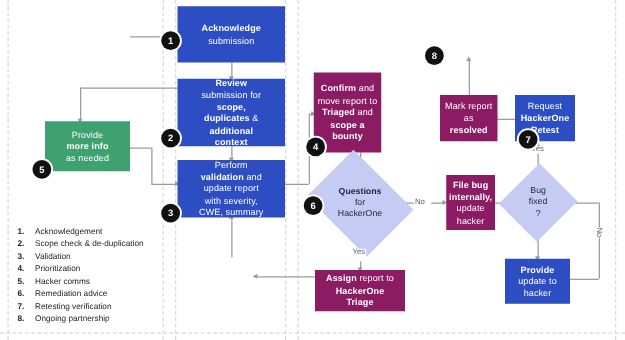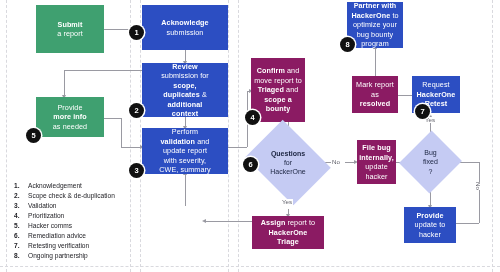--- a/index.html
+++ b/index.html
@@ -135,23 +135,20 @@
 
   <div class="conn v" style="left:430px;top:116px;height:20px"></div>
   <div class="arw u" style="left:427.5px;top:113px"></div>
 
   <div class="conn h" style="left:398px;top:95px;width:14px"></div>
   <div class="arw l" style="left:394px;top:92.5px"></div>
 
   <div class="conn v" style="left:375px;top:48px;height:28px"></div>
   <div class="arw u" style="left:372.5px;top:45px"></div>
 
-  <div class="node green" style="left:36px;top:5px;width:68px;height:48px">
-    <span><b>Submit</b><br>a report</span>
-  </div>
 
   <div class="node blue" style="left:142px;top:5px;width:86px;height:45px">
     <span><b>Acknowledge</b><br>submission</span>
   </div>
 
   <div class="node blue" style="left:142px;top:63px;width:86px;height:54px">
     <span><b>Review</b><br>submission for<br><b>scope,</b><br><b>duplicates</b> &amp;<br><b>additional</b><br><b>context</b></span>
   </div>
 
   <div class="node green" style="left:36px;top:97px;width:68px;height:40px">
@@ -194,23 +191,20 @@
   </div>
 
   <div class="node blue" style="left:412px;top:76px;width:48px;height:37px">
     <span>Request<br><b>HackerOne</b><br><b>Retest</b></span>
   </div>
 
   <div class="node purple" style="left:352px;top:76px;width:46px;height:37px">
     <span>Mark report<br>as <b>resolved</b></span>
   </div>
 
-  <div class="node blue" style="left:347px;top:2px;width:56px;height:46px">
-    <span><b>Partner with</b><br><b>HackerOne</b> to<br>optimize your<br>bug bounty<br>program</span>
-  </div>
 
   <div class="elabel" style="left:331px;top:159px">No</div>
   <div class="elabel" style="left:281px;top:199px">Yes</div>
   <div class="elabel" style="left:474px;top:182px;writing-mode:vertical-rl">No</div>
   <div class="elabel" style="left:424px;top:117px">Yes</div>
 
   <div class="badge" style="left:129px;top:25px">1</div>
   <div class="badge" style="left:129px;top:103px">2</div>
   <div class="badge" style="left:129px;top:163px">3</div>
   <div class="badge" style="left:245px;top:110px">4</div>

